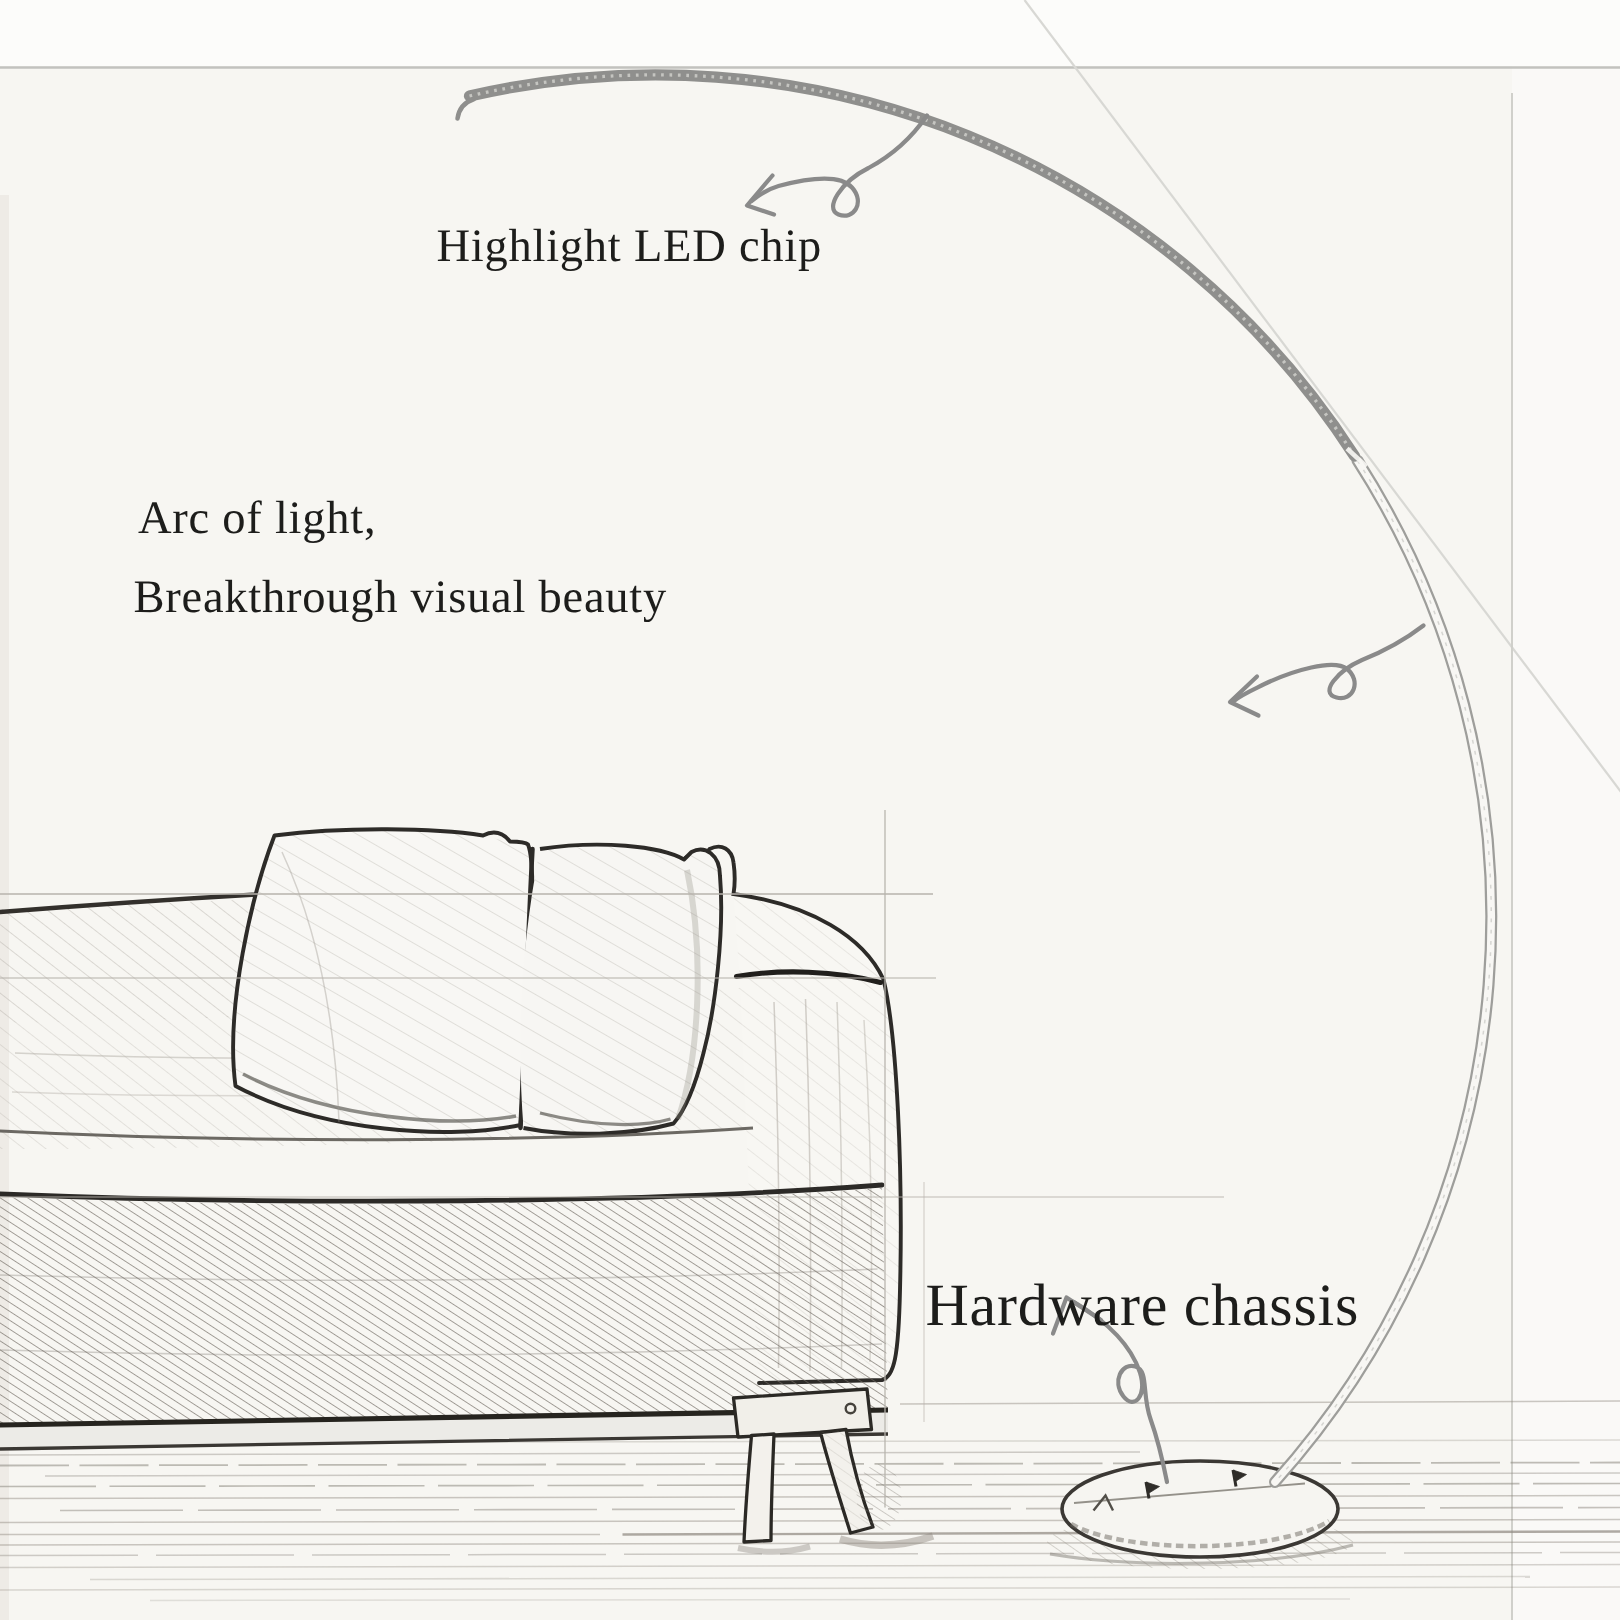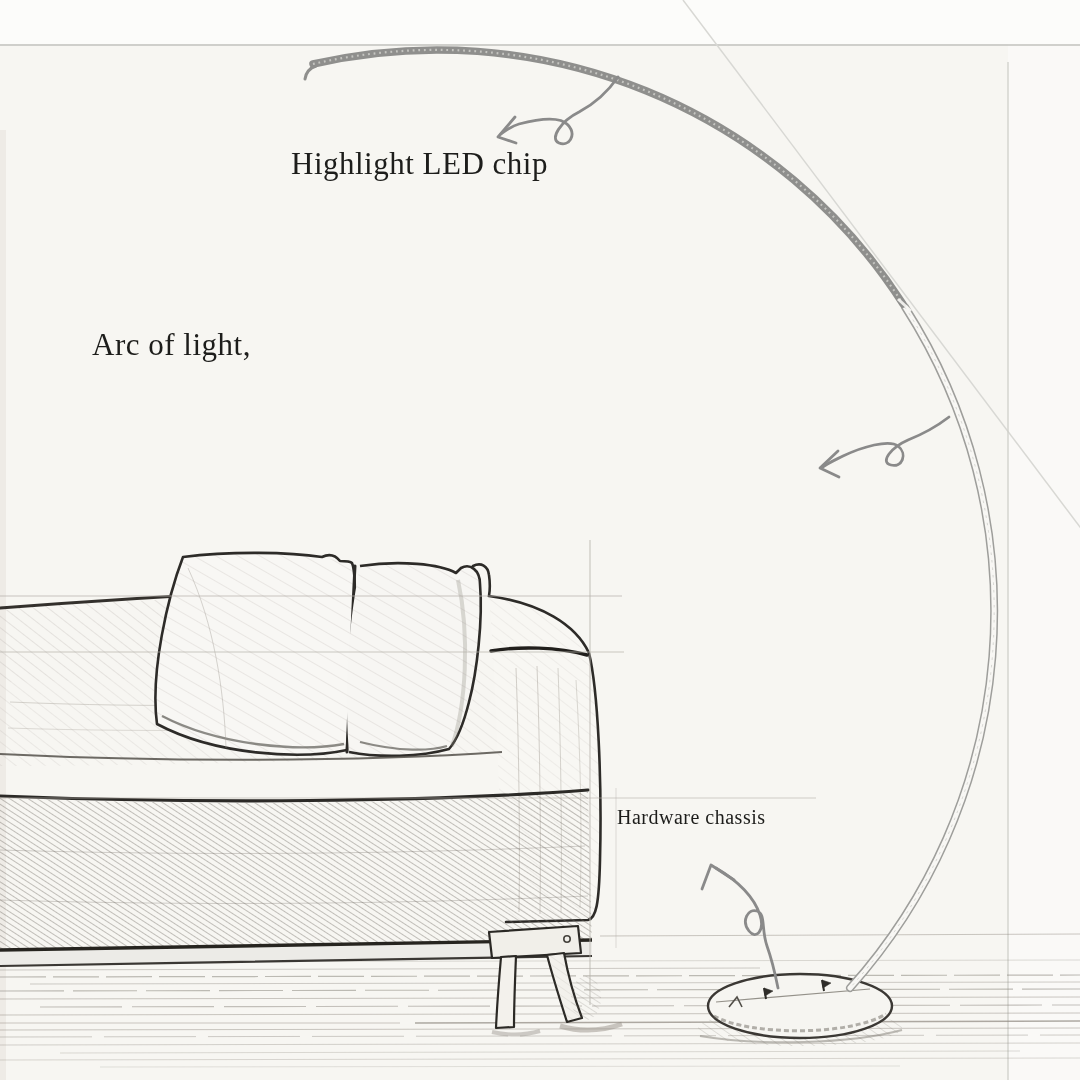--- a/index.html
+++ b/index.html
@@ -12,21 +12,21 @@
   .stage svg{position:absolute;left:0;top:0;}
   .label{
     position:absolute;color:#1d1d1b;white-space:nowrap;
     font-family:"Liberation Serif","DejaVu Serif",serif;
     letter-spacing:0.5px;
   }
   .lbl-led{left:291px;top:146px;font-size:31px;}
   .lbl-tag1{left:92px;top:327px;font-size:31px;text-align:right;}
   .lbl-tag2{left:89px;top:380px;font-size:31px;}
   .lbl-body{left:536px;top:469px;font-size:32px;}
-  .lbl-chassis{left:617px;top:806px;font-size:20px;}
+  .lbl-chassis{left:617px;top:846px;font-size:40px;}
 </style>
 </head>
 <body>
 
 <div class="stage">
 
 <svg width="1080" height="1080" viewBox="0 0 1080 1080">
   <defs>
     <pattern id="hLight" patternUnits="userSpaceOnUse" width="9" height="9" patternTransform="rotate(-52)">
       <line x1="0" y1="0" x2="0" y2="9" stroke="#a9a49d" stroke-width="1" opacity="0.5"></line>
@@ -181,15 +181,16 @@
     </g>
     <g>
       <path d="M 778 988 C 775 973 772 960 767 946 C 761 929 766 914 757 911 C 748 908 741 921 749 931 C 756 940 765 931 760 915 C 754 897 738 881 716 868"></path>
       <path d="M 702 889 L 711 865 L 734 880"></path>
     </g>
   </g>
 </svg>
 
   <div class="label lbl-led">Highlight LED chip</div>
   <div class="label lbl-tag1">Arc of light,</div>
+  <div class="label lbl-tag2">Breakthrough visual beauty</div>
   <div class="label lbl-chassis">Hardware chassis</div>
 
 </div>
 
 </body></html>

